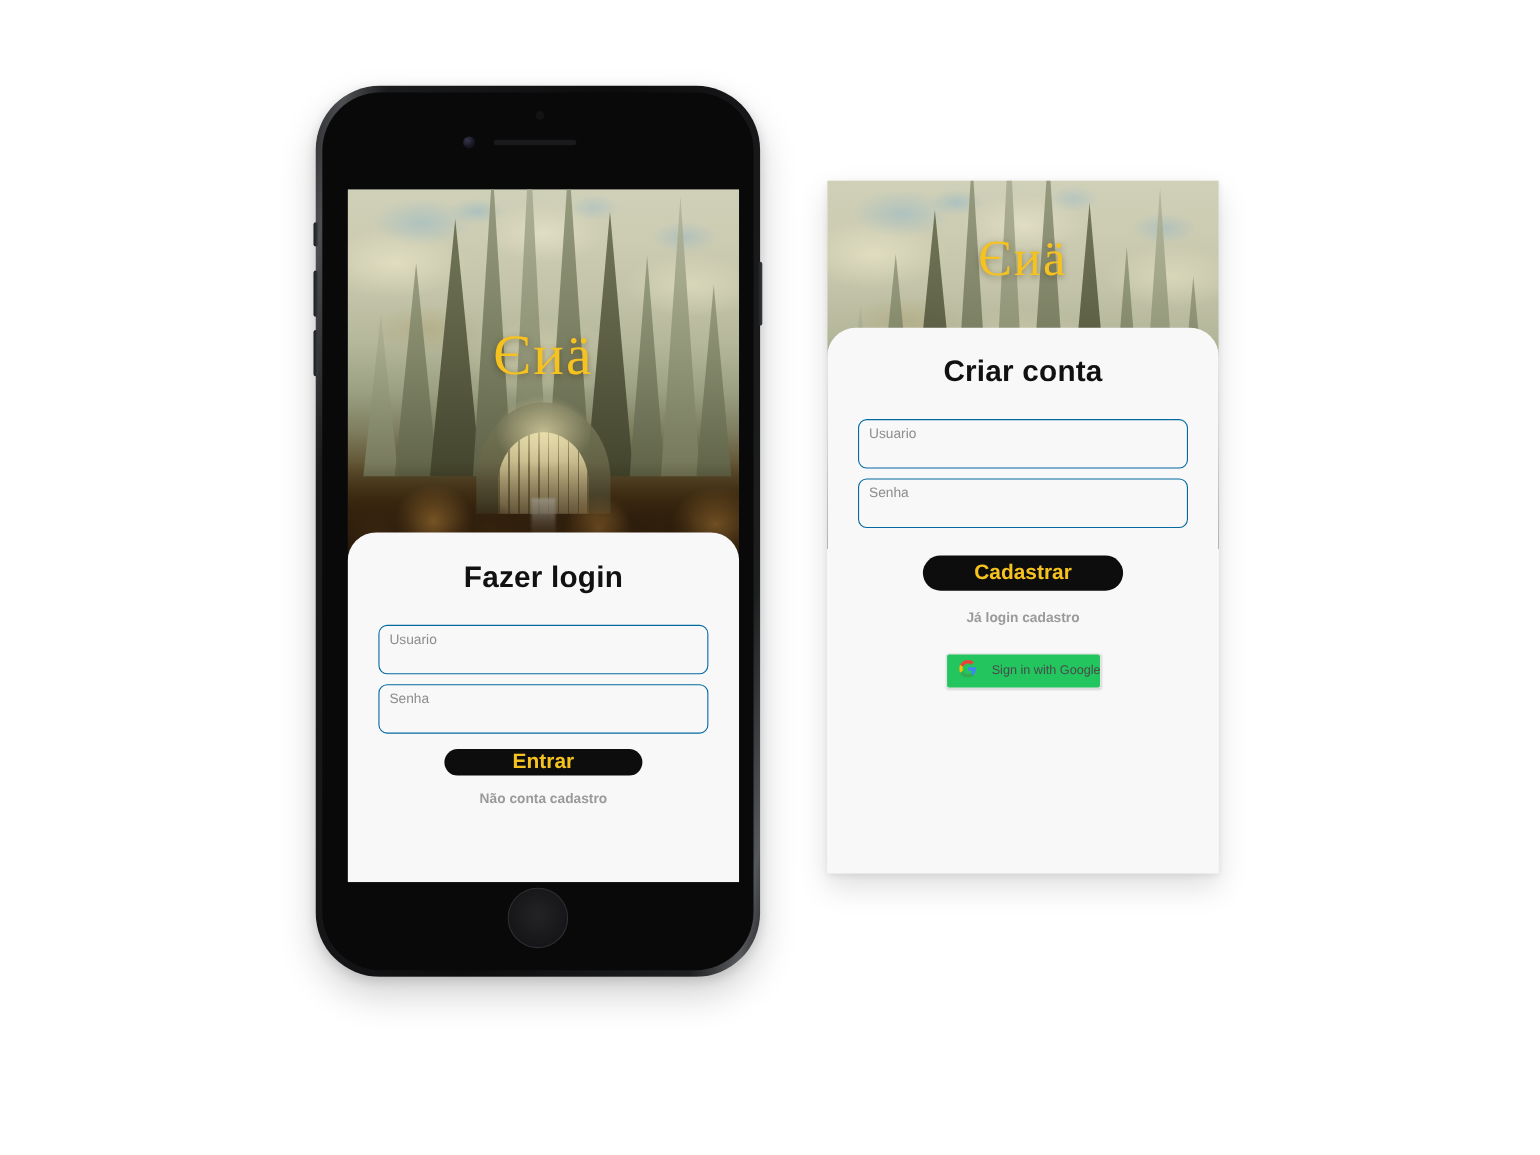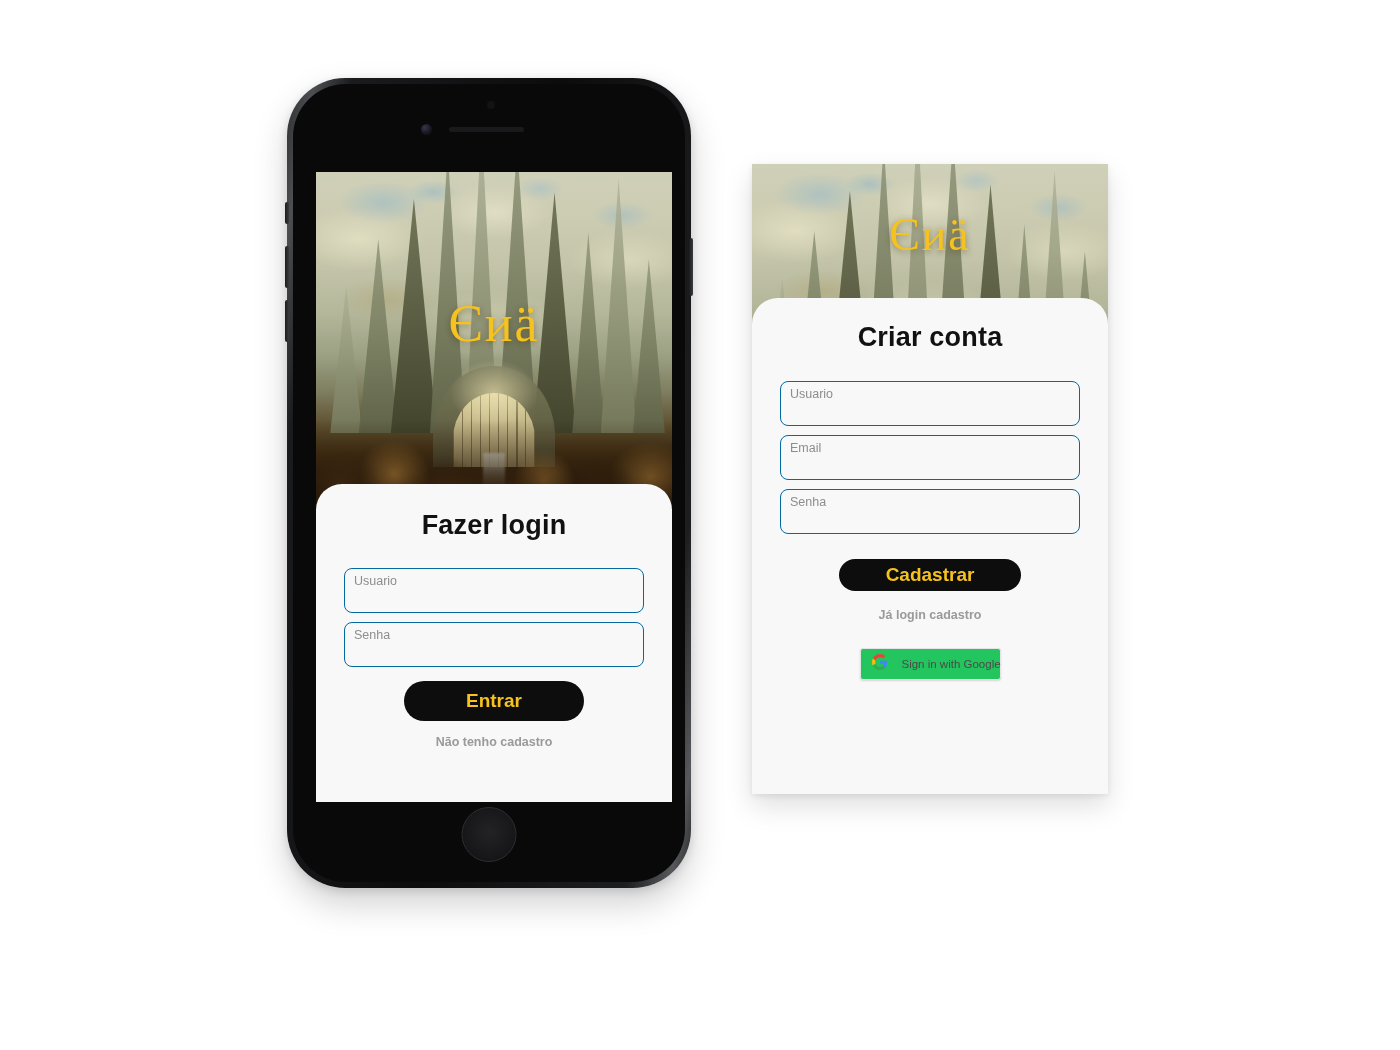--- a/index.html
+++ b/index.html
@@ -292,21 +292,21 @@
     color: #4a4a4a;
     white-space: nowrap;
   }
 
   
   .phone-art { position: absolute; left: 0; top: 0; width: 100%; height: 335px; }
   .phone-logo { top: 122px; font-size: 52px; }
   .phone-card { height: 318px; }
   .phone-card .card-title { font-size: 27px; }
   .phone-card .fields { margin-top: 27px; }
-  .phone-card .primary-btn { margin-top: 14px; width: 180px; height: 40px; }
+  .phone-card .primary-btn { margin-top: 14px; width: 180px; height: 24px; }
   .phone-card .switch-link { margin-top: 14px; }
 
   
   .webpanel {
     position: absolute;
     left: 752px;
     top: 164px;
     width: 356px;
     height: 630px;
     background: #f8f8f8;
@@ -379,21 +379,21 @@
               <span class="field-label">Usuario</span>
               <input class="field-input" type="text" value="" style="">
             </div>
             <div class="field">
               <span class="field-label">Senha</span>
               <input class="field-input" type="password" value="" style="">
             </div>
           </div>
 
           <button class="primary-btn">Entrar</button>
-          <span class="switch-link">Não tenho cadastro</span>
+          <span class="switch-link">Não conta cadastro</span>
         </div>
 
       </div>
       <div class="home-btn"></div>
     </div>
   </div>
 
   <div class="webpanel">
 
     <div class="web-art">
@@ -419,24 +419,20 @@
 
     <div class="auth-card web-card">
       <div class="card-title">Criar conta</div>
 
       <div class="fields">
         <div class="field">
           <span class="field-label">Usuario</span>
           <input class="field-input" type="text" value="" style="">
         </div>
         <div class="field">
-          <span class="field-label">Email</span>
-          <input class="field-input" type="text" value="" style="">
-        </div>
-        <div class="field">
           <span class="field-label">Senha</span>
           <input class="field-input" type="password" value="" style="">
         </div>
       </div>
 
       <button class="primary-btn">Cadastrar</button>
       <span class="switch-link">Já login cadastro</span>
 
       <div class="google-btn">
         <span>

